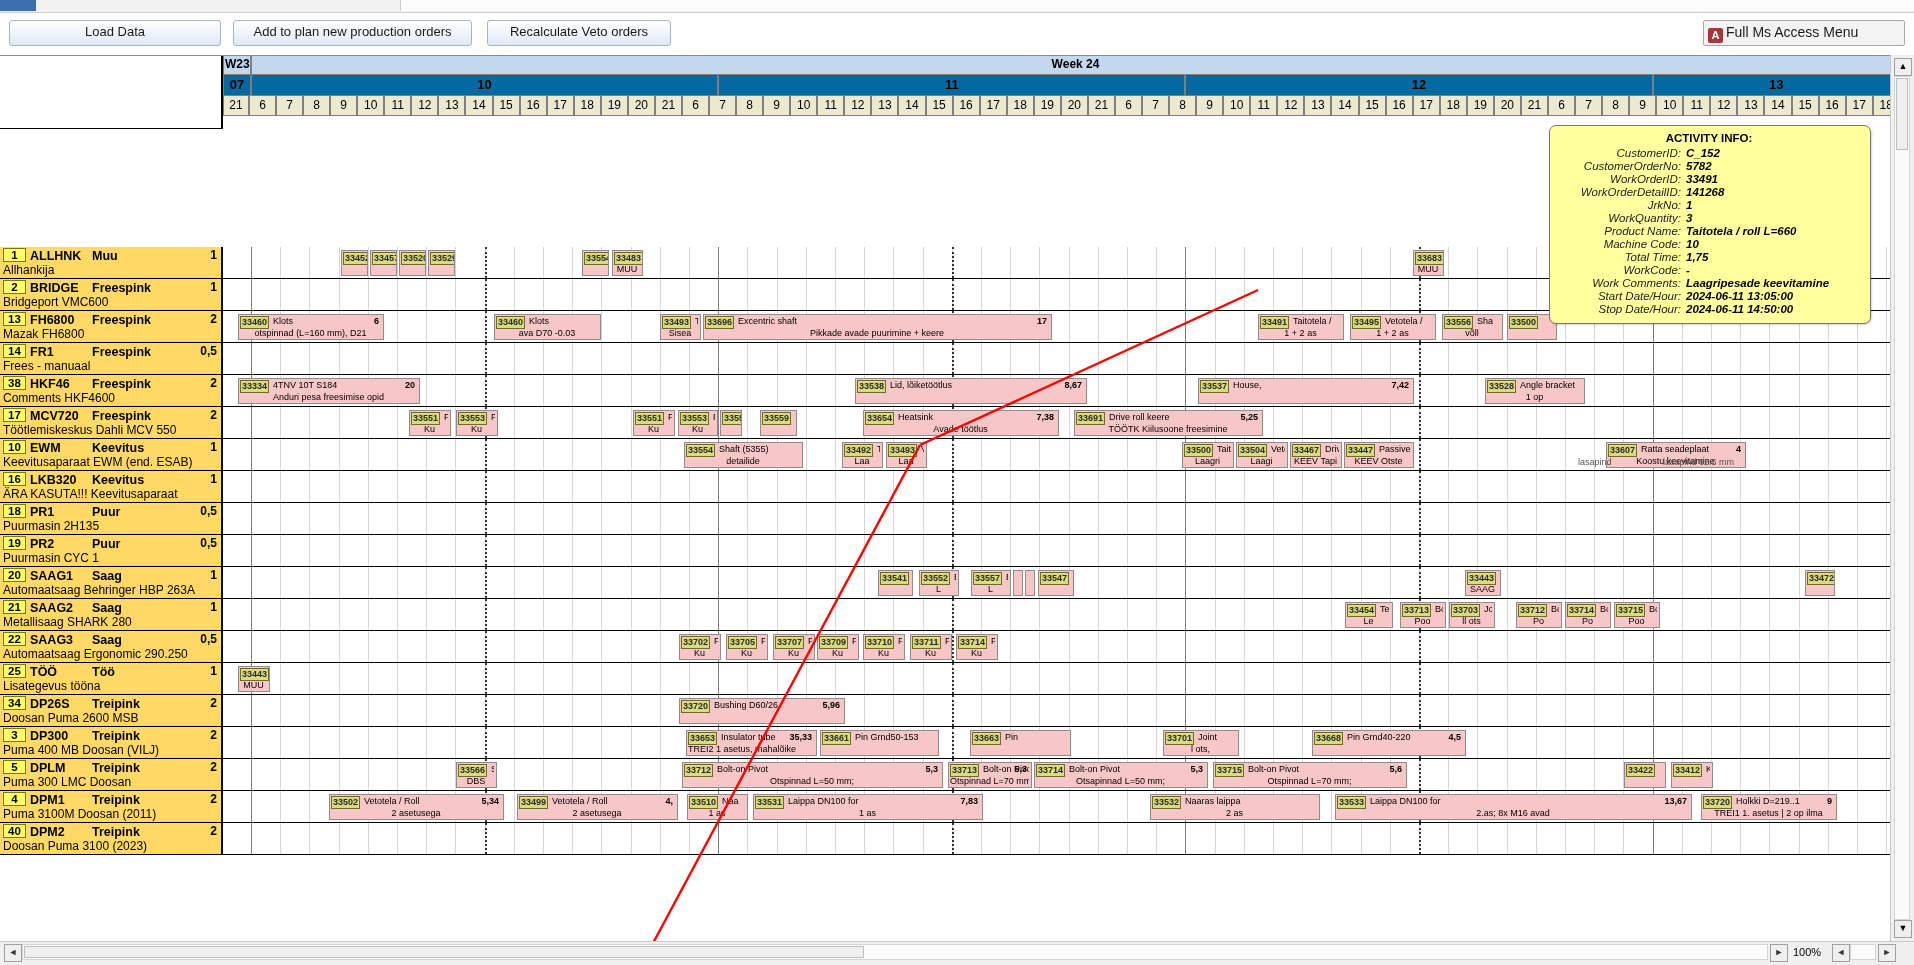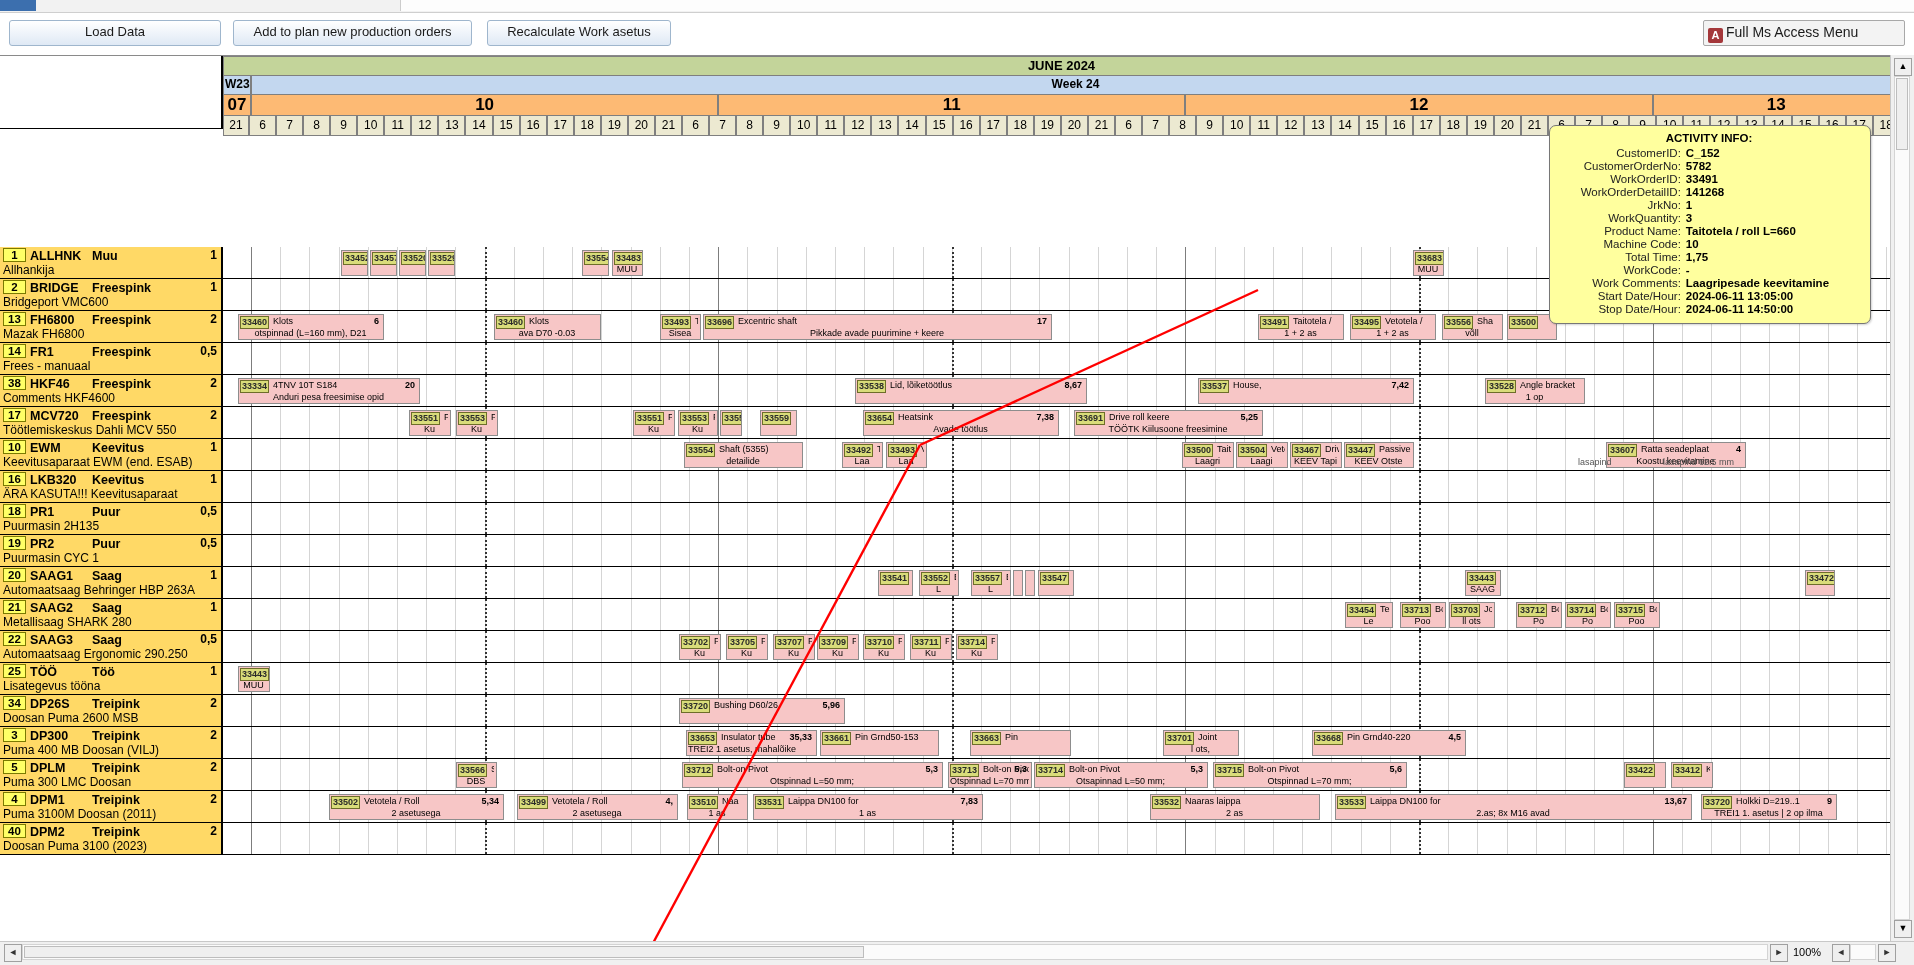--- a/index.html
+++ b/index.html
@@ -36,21 +36,21 @@
   #unassigned{position:absolute;left:0;top:73px;width:223px;height:118px;background:#fff;border-right:2px solid #000;border-bottom:2px solid #000;box-sizing:border-box;
      display:flex;align-items:center;justify-content:center;font-size:14px;font-weight:bold;letter-spacing:.5px;}
 
   
   #thead{position:absolute;left:223px;top:0;right:0;height:73px;}
   .hmonth{height:20px;background:#c3d49a;border:1px solid #7f7f7f;box-sizing:border-box;text-align:center;font-size:13px;font-weight:bold;line-height:18px;}
   .hweekrow{height:19px;display:flex;justify-content:space-between;}
   .hweek{background:#c3d7ef;border:1px solid #7f7f7f;border-top:none;box-sizing:border-box;text-align:center;font-size:12px;font-weight:bold;line-height:17px;}
   .hweek.small{font-size:12px;text-align:left;padding-left:1px;}
   .hdayrow{height:21px;display:flex;}
-  .hday{background:#fdba74;border:1px solid #7f7f7f;border-top:none;box-sizing:border-box;text-align:center;font-size:17px;font-weight:bold;line-height:19px;}
+  .hday{background:#0369a1;border:1px solid #7f7f7f;border-top:none;box-sizing:border-box;text-align:center;font-size:13px;font-weight:bold;line-height:19px;}
   .hhourrow{height:20px;display:flex;}
   .hhour{background:#ece9d1;border:1px solid #7f7f7f;border-top:none;box-sizing:border-box;text-align:center;font-size:12px;line-height:18px;}
 
   
   #rows{position:absolute;left:0;top:191px;right:0;bottom:0;}
   .rrow{position:relative;height:32px;}
   .rhead{position:absolute;left:0;top:0;width:223px;height:32px;background:#ffd966;
      border-right:2px solid #000;border-bottom:1px solid #000;box-sizing:border-box;padding:1px 2px 0 3px;overflow:hidden;}
   .rline1{font-size:12.5px;font-weight:bold;height:15px;line-height:14px;white-space:nowrap;position:relative;}
   .ridx{display:inline-block;min-width:17px;padding:0 2px;background:#ffff66;border:1px solid #7a7a00;
@@ -79,21 +79,21 @@
   #linkoverlay{position:absolute;left:0;top:0;width:1914px;height:965px;pointer-events:none;}
 
   
   #tooltip{
     position:absolute;left:1549px;top:125px;width:322px;
     background:#ffff9e;border:1px solid #777;border-radius:7px;
     padding:6px 10px 8px 8px;box-sizing:border-box;font-size:11.5px;color:#000;
     box-shadow:1px 1px 2px rgba(0,0,0,.18);
   }
   #tooltip .ttitle{text-align:center;font-weight:bold;font-size:11.5px;margin-bottom:2px;}
-  #tooltip table{border-collapse:collapse;width:100%;}
+  #tooltip table{border-collapse:collapse;width:100%;font-style:italic;}
   #tooltip td{padding:0.5px 0;font-size:11.5px;vertical-align:top;}
   #tooltip td.k{text-align:right;white-space:nowrap;padding-right:5px;color:#222;}
   #tooltip td.v{font-weight:bold;white-space:nowrap;}
 
   
   #hscrollwrap{position:absolute;left:0;top:941px;width:1914px;height:24px;background:#f0f0f0;border-top:1px solid #c8c8c8;}
   .sbtn{position:absolute;top:2px;width:16px;height:16px;border:1px solid #a0a0a0;background:#efefef;
       font-size:9px;line-height:14px;text-align:center;color:#333;}
   #hs-left{left:4px;}
   #hs-right{left:1770px;}
@@ -115,32 +115,31 @@
 <body>
 
 <div id="topstrip">
   <div class="tabstub"></div>
   <div class="tabdoc"></div>
 </div>
 
 <div id="toolbar">
   <div class="btn" id="btn-load">Load Data</div>
   <div class="btn" id="btn-addplan">Add to plan new production orders</div>
-  <div class="btn" id="btn-recalc">Recalculate Work asetus</div>
+  <div class="btn" id="btn-recalc">Recalculate Veto orders</div>
   <div class="btn" id="btn-access">
     <span class="accicon">A</span><span>Full Ms Access Menu</span>
   </div>
 </div>
 
 <div id="sheet">
 
   <div id="corner"></div>
 
   <div id="thead">
-    <div class="hmonth">JUNE 2024</div>
     <div class="hweekrow" id="weekrow">
         <div class="hweek small" style="width: 28px;">W23</div>
         <div class="hweek" style="flex: 1 1 0%;">Week 24</div>
       </div>
     <div class="hdayrow" id="dayrow">
         <div class="hday" style="width: 28px;">07</div>
         <div class="hday" style="width: 467.2px;">10</div>
         <div class="hday" style="width: 467.2px;">11</div>
         <div class="hday" style="width: 467.2px;">12</div>
         <div class="hday" style="width: 379.6px; flex: 1 1 0%;">13</div>

